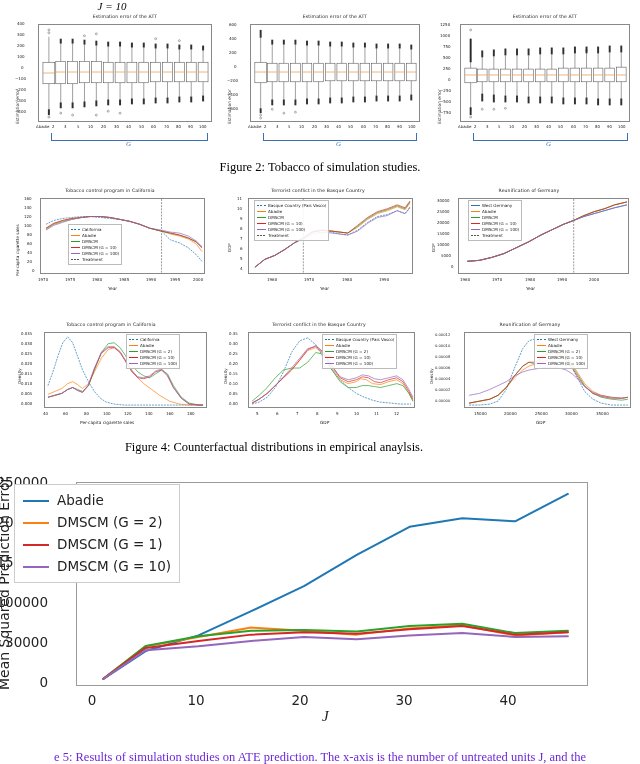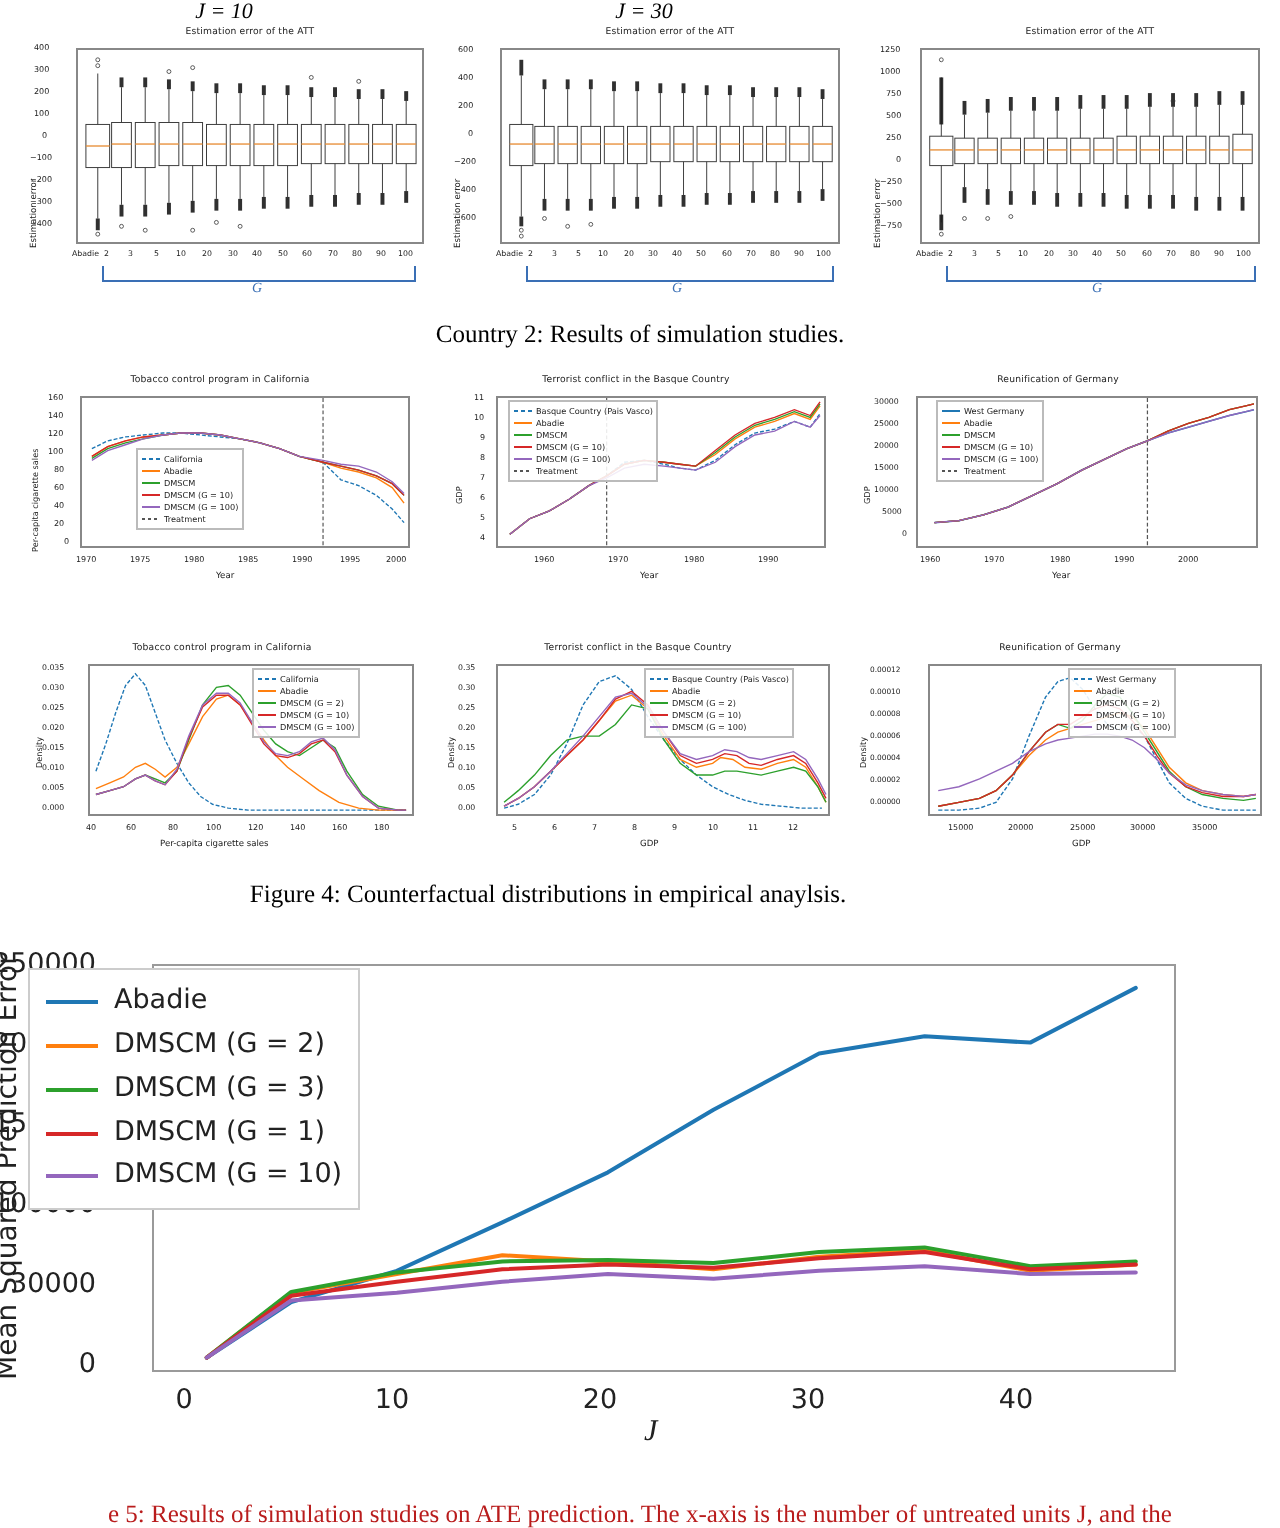--- a/index.html
+++ b/index.html
@@ -62,21 +62,21 @@
   .big-xlab{position:absolute;font-family:"Liberation Serif",serif;font-style:italic;
             font-size:15px;color:#222;}
   .big-legend{
     position:absolute;left:14px;top:8px;background:#fff;border:1px solid #ccc;
     padding:5px 8px;font-family:"DejaVu Sans",sans-serif;font-size:13.5px;color:#222;
     line-height:1.62;z-index:4;
   }
   .big-legend .le{display:flex;align-items:center;white-space:nowrap;}
   .big-legend .sw{display:inline-block;width:26px;height:2px;margin-right:8px;flex:0 0 26px;}
   .botcap{position:absolute;left:0;top:750px;width:640px;text-align:center;
-          font-family:"Liberation Serif",serif;font-size:12.5px;color:#b91c1c;
+          font-family:"Liberation Serif",serif;font-size:12.5px;color:#6d28d9;
           white-space:nowrap;overflow:hidden;}
   svg{display:block;}
 </style>
 </head>
 <body>
 
 <div class="page">
 
   <div class="row1">
 
@@ -204,21 +204,20 @@
         <div class="tick" style="left:156px;top:108px;font-size:3.9px;">70</div>
         <div class="tick" style="left:168px;top:108px;font-size:3.9px;">80</div>
         <div class="tick" style="left:180px;top:108px;font-size:3.9px;">90</div>
         <div class="tick" style="left:191px;top:108px;font-size:3.9px;">100</div>
       </div>
       <div class="brace" style="left:43px;top:117px;width:155px;height:7px;"></div>
       <div class="brace-lbl" style="left:118px;top:124px;">G</div>
     </div>
 
     <div class="bp-panel" style="left:220px;width:204px;">
-      <div class="supertitle" style="position:absolute;top:-16px;left:0;width:100%;">J = 30</div>
       <div class="panel-title" style="position:absolute;top:-2px;left:28px;right:2px;">Estimation error of the ATT</div>
       <div class="plotbox bp-plot">
         <svg width="100%" height="100%" viewBox="0 0 174 98" preserveAspectRatio="none">
           <g stroke="#3b3b3b" stroke-width="0.5" fill="#ffffff">
             <line x1="10" y1="13" x2="10" y2="85"></line>
               <rect x="4" y="38" width="12" height="21"></rect>
               <line x1="4" y1="48" x2="16" y2="48" stroke="#e8903a" stroke-width="0.7"></line>
             <line x1="22" y1="20" x2="22" y2="76"></line>
               <rect x="17" y="39" width="10" height="19"></rect>
               <line x1="17" y1="48" x2="27" y2="48" stroke="#e8903a" stroke-width="0.7"></line>
@@ -441,21 +440,21 @@
         <div class="tick" style="left:143px;top:108px;font-size:3.9px;">60</div>
         <div class="tick" style="left:155px;top:108px;font-size:3.9px;">70</div>
         <div class="tick" style="left:167px;top:108px;font-size:3.9px;">80</div>
         <div class="tick" style="left:179px;top:108px;font-size:3.9px;">90</div>
         <div class="tick" style="left:190px;top:108px;font-size:3.9px;">100</div>
       </div>
       <div class="brace" style="left:45px;top:117px;width:153px;height:7px;"></div>
       <div class="brace-lbl" style="left:118px;top:124px;">G</div>
     </div>
 
-    <div class="caption" style="position:absolute;left:0;top:160px;width:640px;">Country 2: Results of simulation studies.</div>
+    <div class="caption" style="position:absolute;left:0;top:160px;width:640px;">Figure 2: Tobacco of simulation studies.</div>
   </div>
 
   <div style="position:absolute;top:188px;left:0;width:640px;height:118px;">
 
     <div class="lc-panel" style="left:10px;width:200px;top:0;">
       <div class="panel-title">Tobacco control program in California</div>
       <div class="plotbox lc-plot">
         <svg width="100%" height="100%" viewBox="0 0 165 76" preserveAspectRatio="none">
           <line class="vl" x1="122" y1="0" x2="122" y2="76" stroke="#555" stroke-width="0.6" stroke-dasharray="2,1.2"></line>
           <polyline fill="none" stroke="#1f77b4" stroke-width="0.7" stroke-dasharray="2,1" points="5,26 13,22 22,20 31,19 41,18 50,18 60,19 70,20 80,21 90,23 100,26 110,30 122,33 131,42 140,45 149,50 157,57 163,64"></polyline>
@@ -840,24 +839,20 @@
     <div class="big-legend">
       <div class="le">
           <span class="sw" style="background:#1f77b4;"></span>
           <span>Abadie</span>
         </div>
       <div class="le">
           <span class="sw" style="background:#ff7f0e;"></span>
           <span>DMSCM (G = 2)</span>
         </div>
       <div class="le">
-          <span class="sw" style="background:#2ca02c;"></span>
-          <span>DMSCM (G = 3)</span>
-        </div>
-      <div class="le">
           <span class="sw" style="background:#d62728;"></span>
           <span>DMSCM (G = 1)</span>
         </div>
       <div class="le">
           <span class="sw" style="background:#9467bd;"></span>
           <span>DMSCM (G = 10)</span>
         </div>
     </div>
   </div>
 

